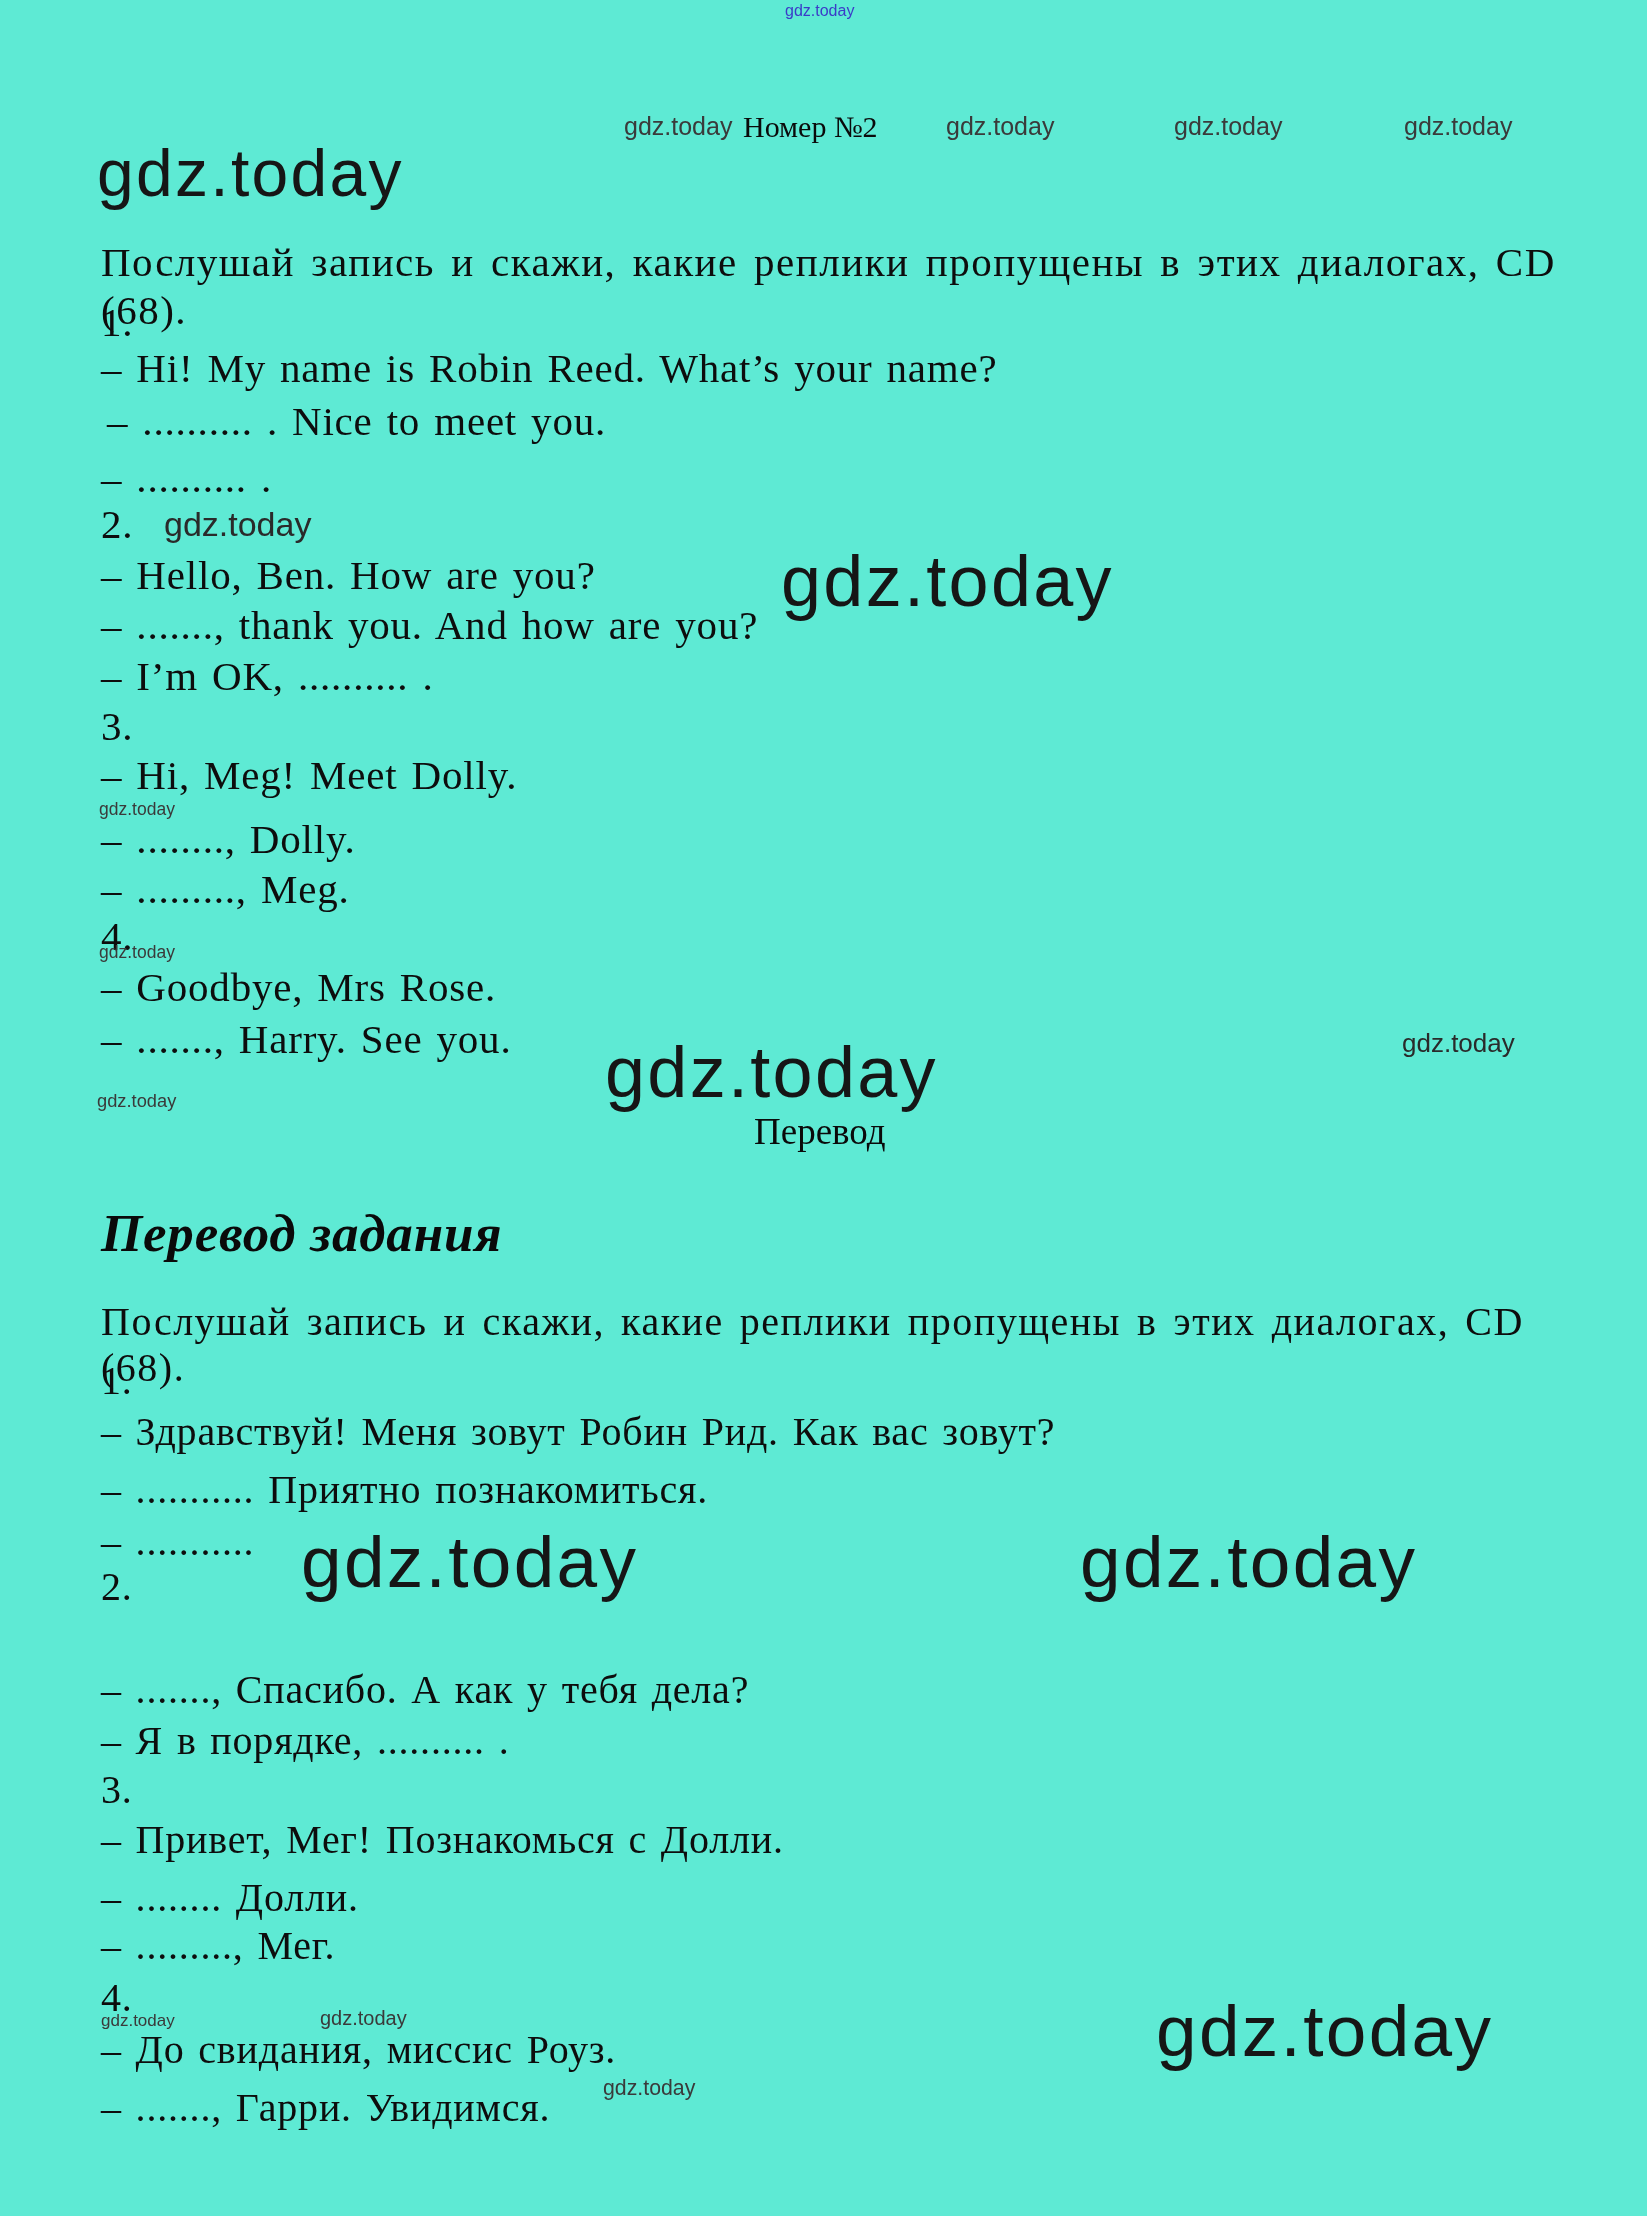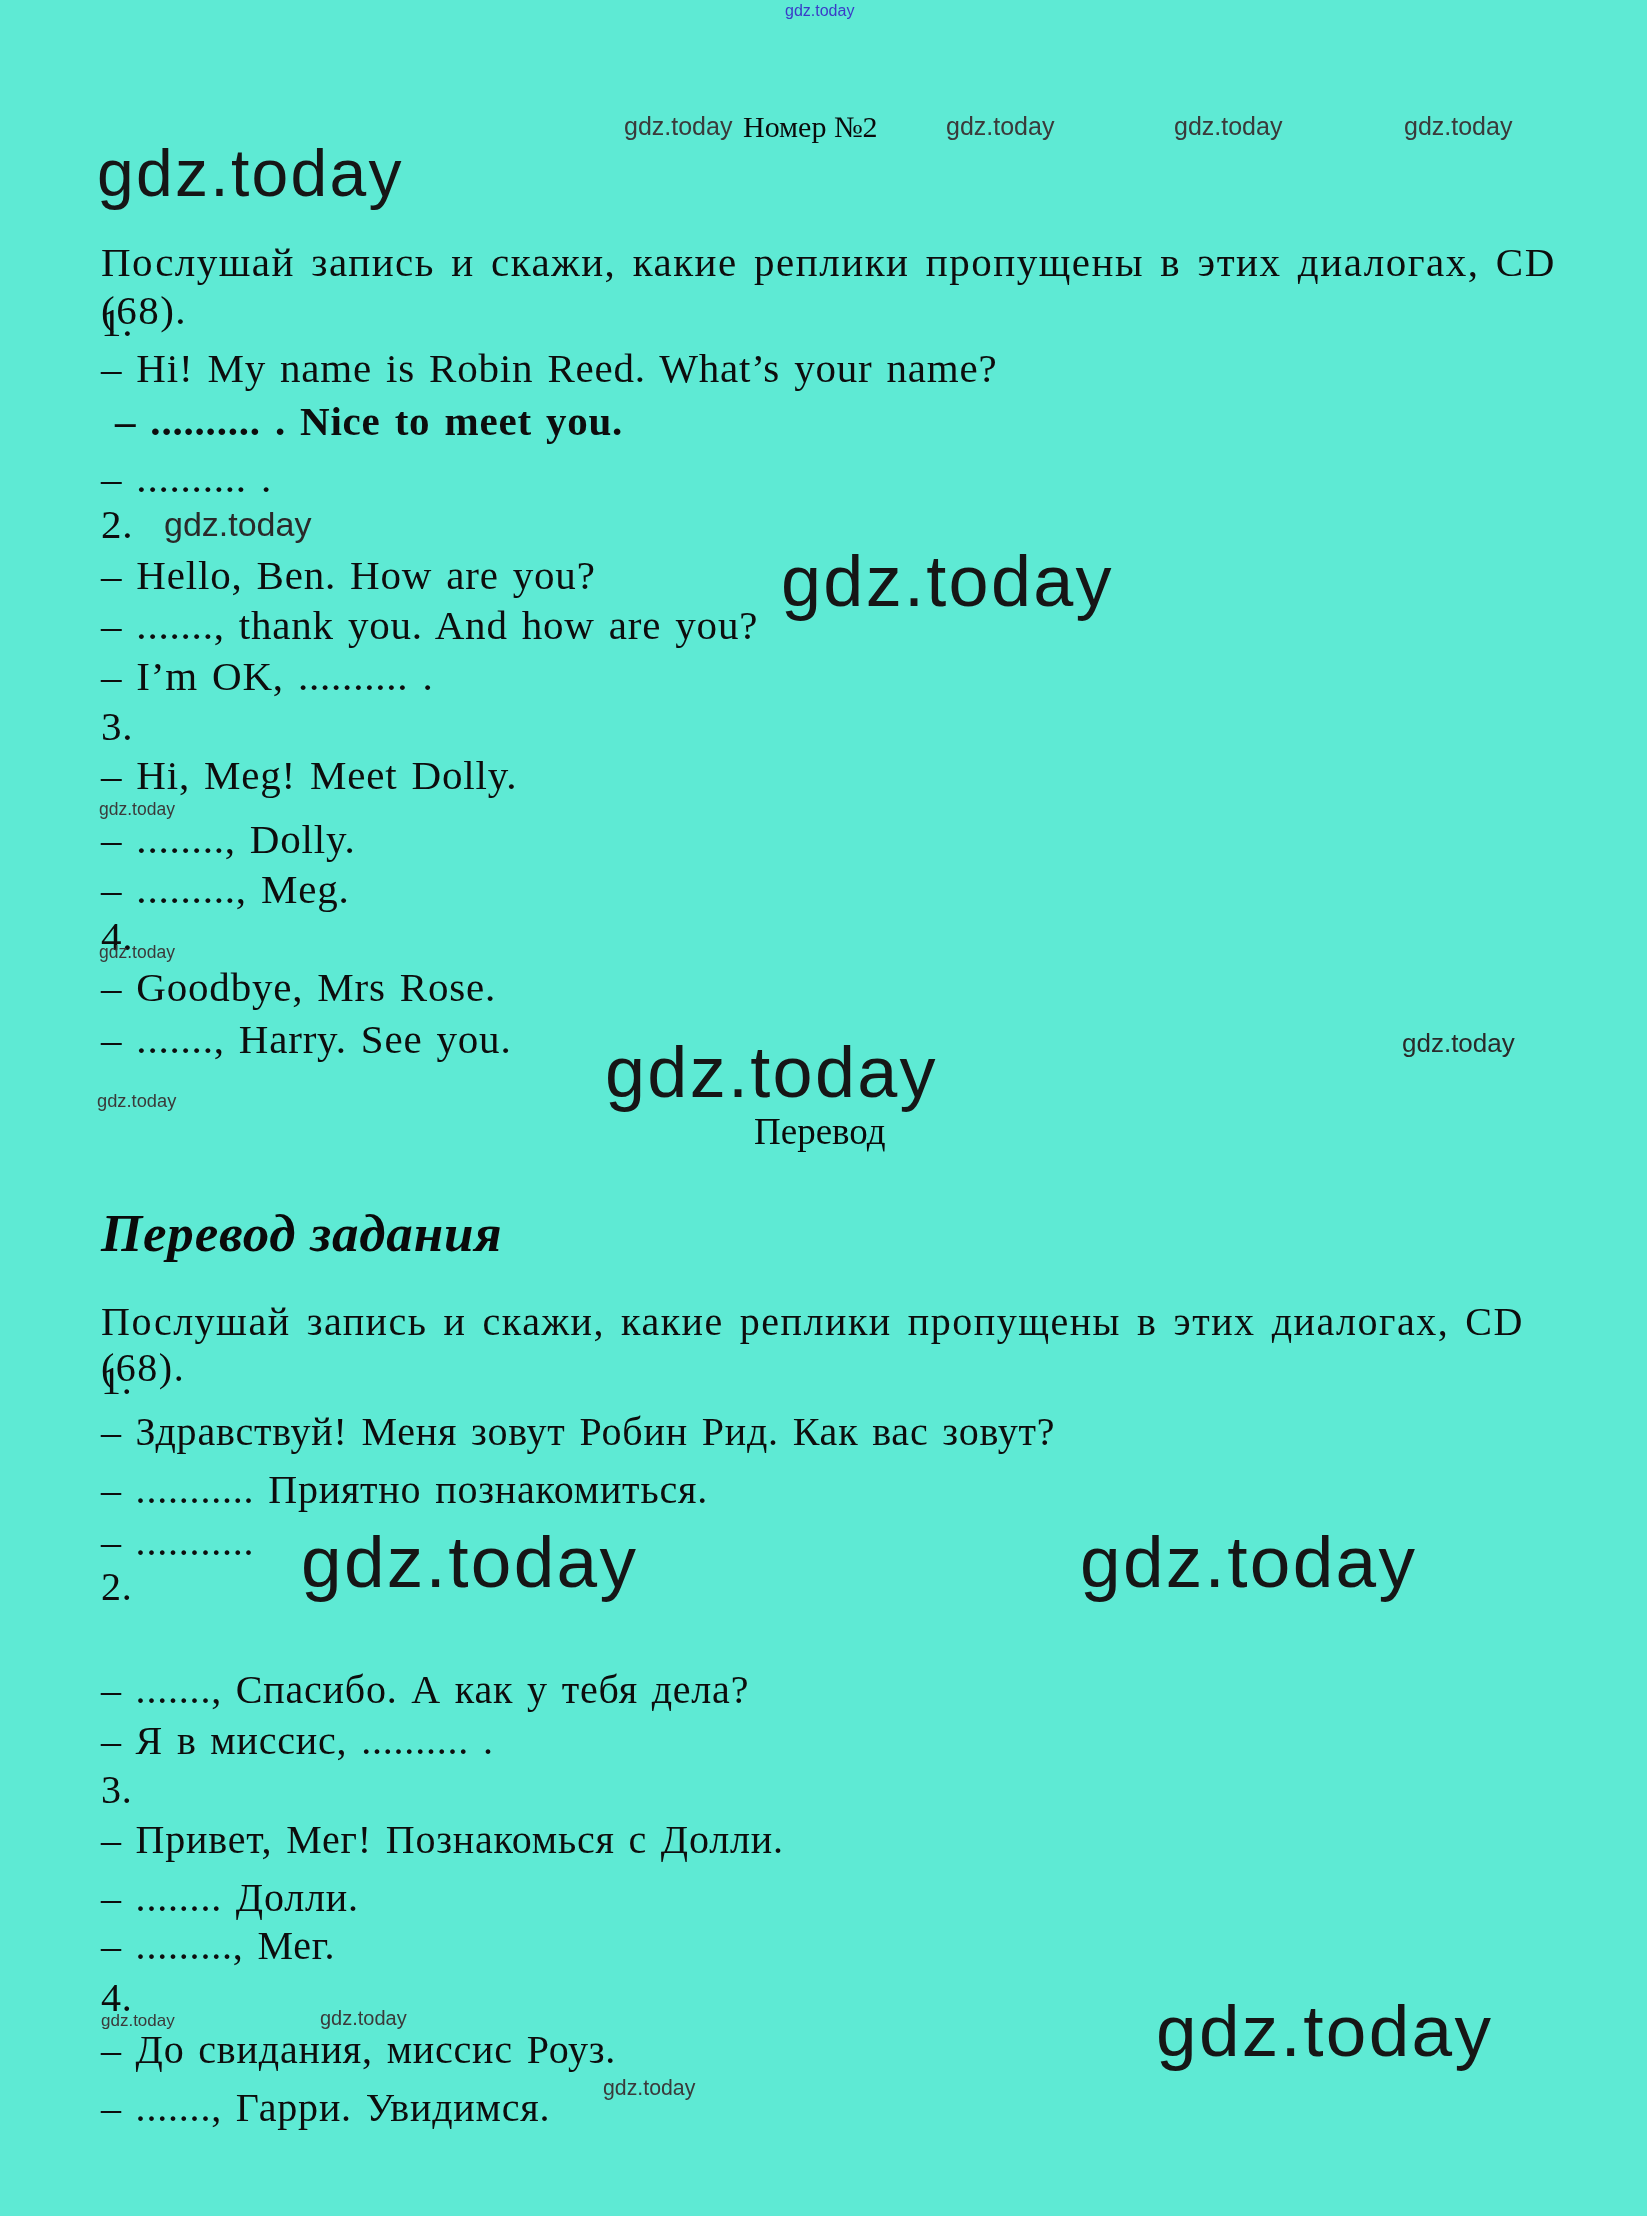--- a/index.html
+++ b/index.html
@@ -68,21 +68,21 @@
   <span class="wm wm-gray" style="left:1174px;top:114px;font-size:25px;">gdz.today</span>
   <span class="wm wm-gray" style="left:1404px;top:114px;font-size:25px;">gdz.today</span>
 
   <span class="wm wm-big" style="left:97px;top:140px;font-size:66px;">gdz.today</span>
 
   <div class="ln intro" style="left:101px;top:200px;">Послушай запись и скажи, какие реплики пропущены в этих диалогах, CD</div>
   <div class="ln intro" style="left:101px;top:248px;">(68).</div>
 
   <div class="ln en" style="left:101px;top:301px;">1.</div>
   <div class="ln en" style="left:101px;top:347px;">– Hi! My name is Robin Reed. What’s your name?</div>
-  <div class="ln en" style="left:115px;top:400px;font-weight:bold;">– .......... . Nice to meet you.</div>
+  <div class="ln en" style="left:107px;top:400px;">– .......... . Nice to meet you.</div>
   <div class="ln en" style="left:101px;top:457px;">– .......... .</div>
   <div class="ln en" style="left:101px;top:503px;">2.</div>
   <span class="wm wm-dark" style="left:164px;top:507px;font-size:34px;">gdz.today</span>
   <div class="ln en" style="left:101px;top:554px;">– Hello, Ben. How are you?</div>
   <span class="wm wm-big" style="left:781px;top:545px;font-size:72px;">gdz.today</span>
   <div class="ln en" style="left:101px;top:604px;">– ......., thank you. And how are you?</div>
   <div class="ln en" style="left:101px;top:655px;">– I’m OK, .......... .</div>
   <div class="ln en" style="left:101px;top:705px;">3.</div>
   <div class="ln en" style="left:101px;top:754px;">– Hi, Meg! Meet Dolly.</div>
   <span class="wm wm-gray" style="left:99px;top:801px;font-size:17.5px;">gdz.today</span>
@@ -104,21 +104,21 @@
   <div class="ln intro" style="left:101px;top:1306px;font-size:40px;">(68).</div>
 
   <div class="ln" style="left:101px;top:1360px;">1.</div>
   <div class="ln" style="left:101px;top:1411px;">– Здравствуй! Меня зовут Робин Рид. Как вас зовут?</div>
   <div class="ln" style="left:101px;top:1469px;">– ........... Приятно познакомиться.</div>
   <div class="ln" style="left:101px;top:1521px;">– ...........</div>
   <div class="ln" style="left:101px;top:1566px;">2.</div>
   <span class="wm wm-big" style="left:301px;top:1525px;font-size:73px;">gdz.today</span>
   <span class="wm wm-big" style="left:1080px;top:1525px;font-size:73px;">gdz.today</span>
   <div class="ln" style="left:101px;top:1669px;">– ......., Спасибо. А как у тебя дела?</div>
-  <div class="ln" style="left:101px;top:1720px;">– Я в миссис, .......... .</div>
+  <div class="ln" style="left:101px;top:1720px;">– Я в порядке, .......... .</div>
   <div class="ln" style="left:101px;top:1769px;">3.</div>
   <div class="ln" style="left:101px;top:1819px;">– Привет, Мег! Познакомься с Долли.</div>
   <div class="ln" style="left:101px;top:1877px;">– ........ Долли.</div>
   <div class="ln" style="left:101px;top:1925px;">– ........., Мег.</div>
   <div class="ln" style="left:101px;top:1977px;">4.</div>
   <span class="wm wm-gray" style="left:101px;top:2012px;font-size:17px;">gdz.today</span>
   <span class="wm wm-gray" style="left:320px;top:2008px;font-size:20px;">gdz.today</span>
   <div class="ln" style="left:101px;top:2029px;">– До свидания, миссис Роуз.</div>
   <div class="ln" style="left:101px;top:2087px;">– ......., Гарри. Увидимся.</div>
   <span class="wm wm-gray" style="left:603px;top:2078px;font-size:21.3px;">gdz.today</span>

